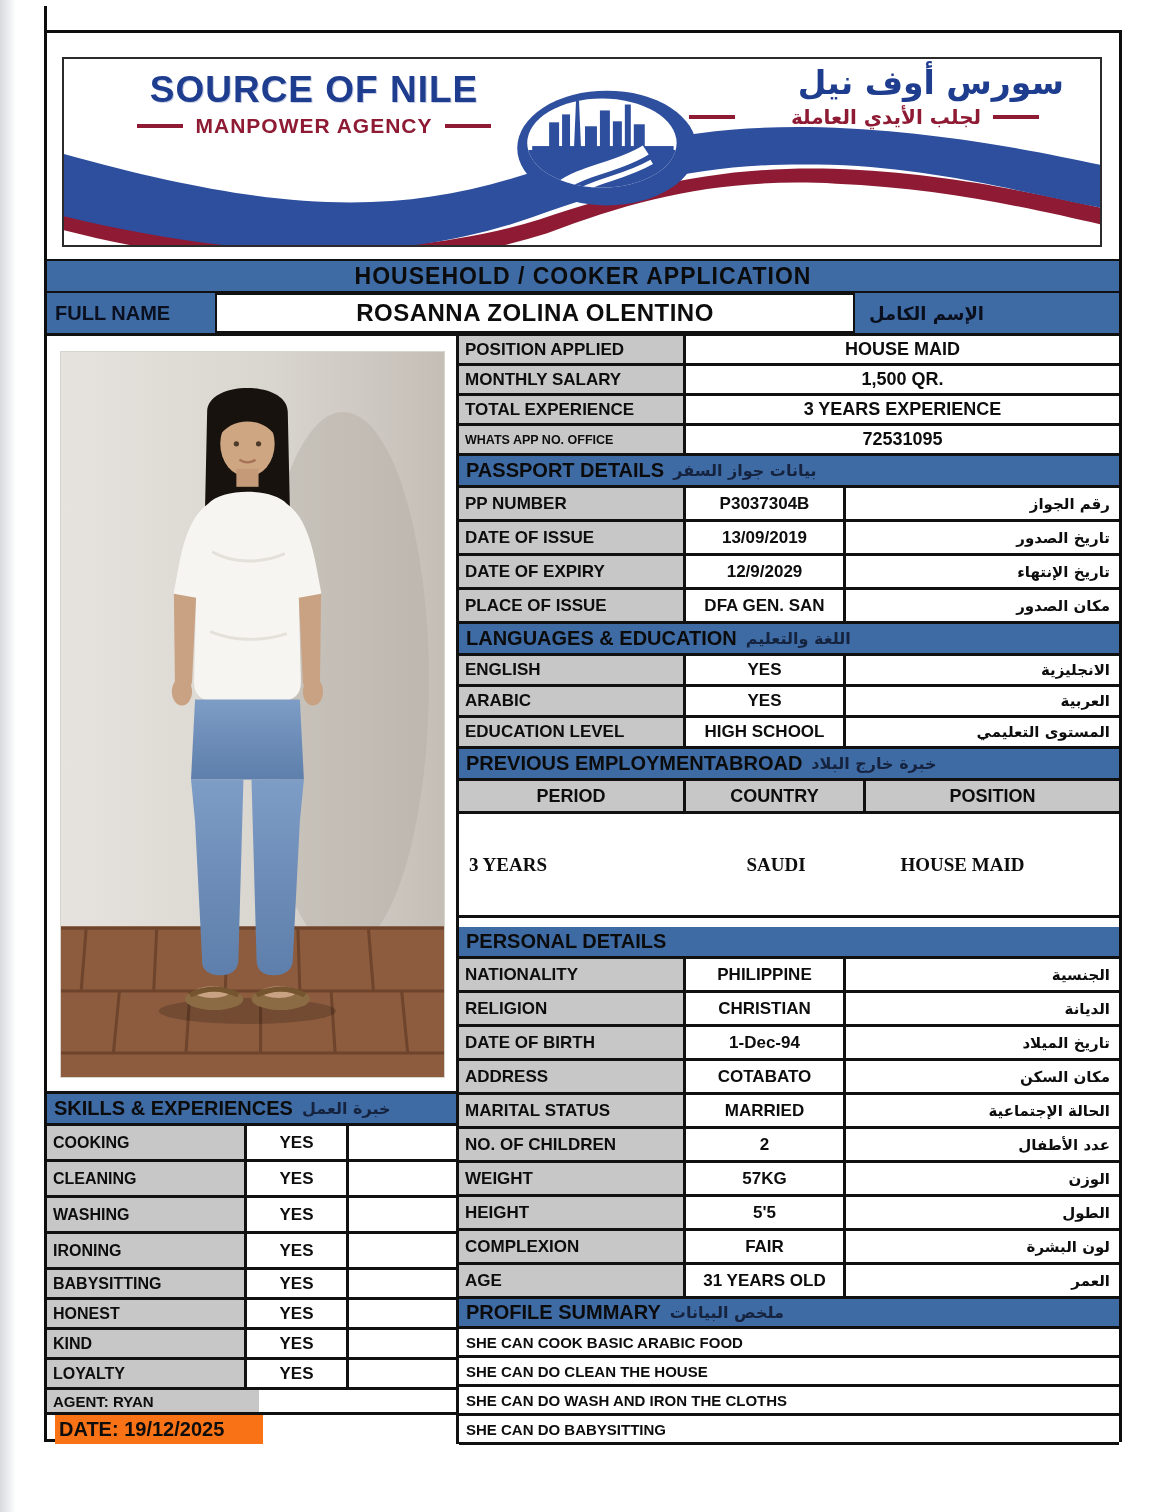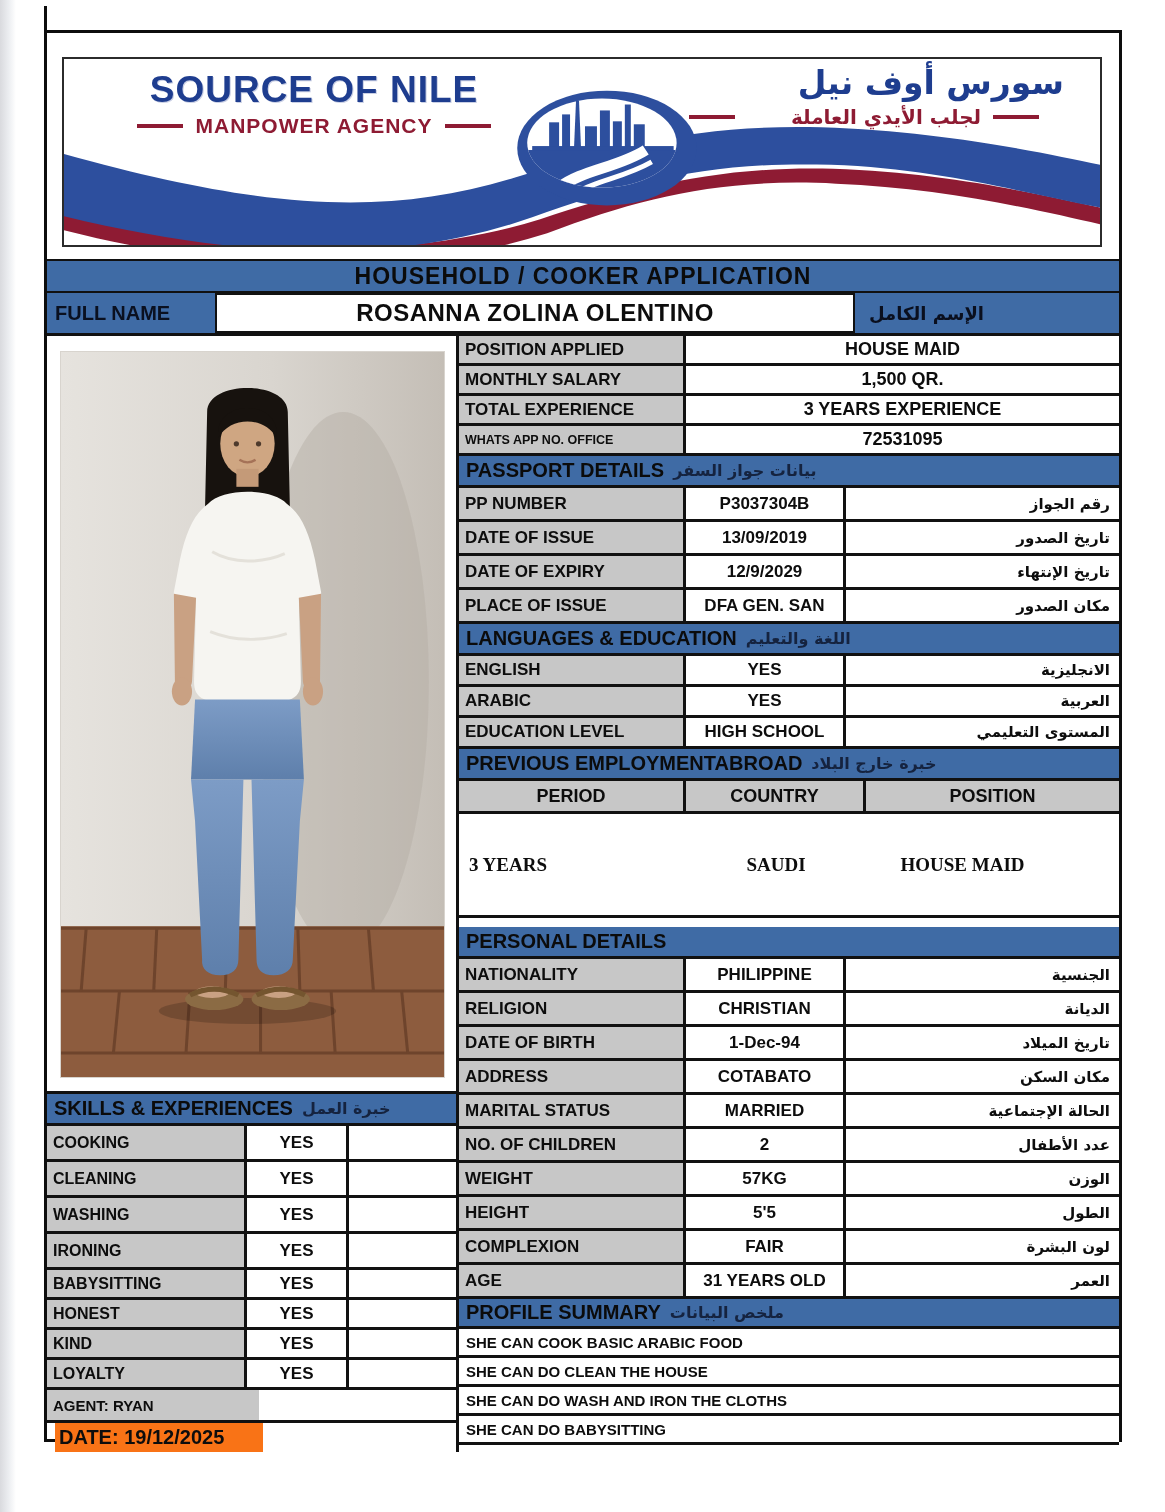--- a/index.html
+++ b/index.html
@@ -53,21 +53,21 @@
         box-sizing:border-box;background:#ffffff;padding:15px 13px;}
   .photo-box svg{width:100%;height:100%;display:block;border:1px solid #d8d4ce;}
   .skills .sec-head{border-right:3px solid #111;}
   .srow{display:flex;border-bottom:3px solid #111;border-right:3px solid #111;box-sizing:border-box;background:#fff;}
   .srow .sl{width:200px;background:#c7c7c7;border-right:3px solid #111;box-sizing:border-box;
         font-weight:bold;font-size:16px;display:flex;align-items:center;padding:0 6px;}
   .srow .sy{width:102px;background:#fff;border-right:3px solid #111;box-sizing:border-box;
         font-weight:bold;font-size:17px;display:flex;align-items:center;justify-content:center;}
   .srow .se{flex:1;background:#fff;}
   .srow.t{height:36px}.srow.s{height:30px}
-  .agent-row{height:33px;display:flex;border-bottom:3px solid #111;border-right:3px solid #111;box-sizing:border-box;}
+  .agent-row{height:25px;display:flex;border-bottom:3px solid #111;border-right:3px solid #111;box-sizing:border-box;}
   .agent-row .sl{width:200px;background:#c7c7c7;display:flex;align-items:center;padding:0 6px;
         font-weight:bold;font-size:15px;}
   .agent-row .rest{flex:1;background:#fff;}
   .date-row{height:29px;display:flex;border-right:3px solid #111;box-sizing:border-box;}
   .date-row .sl{width:200px;background:#f97316;display:flex;align-items:center;padding:8px 4px;
         font-weight:bold;font-size:20px;white-space:nowrap;margin-left:8px;}
   .date-row .rest{flex:1;background:#fff;}
 
   
   .rcol{position:absolute;left:412px;top:303px;width:660px;}

